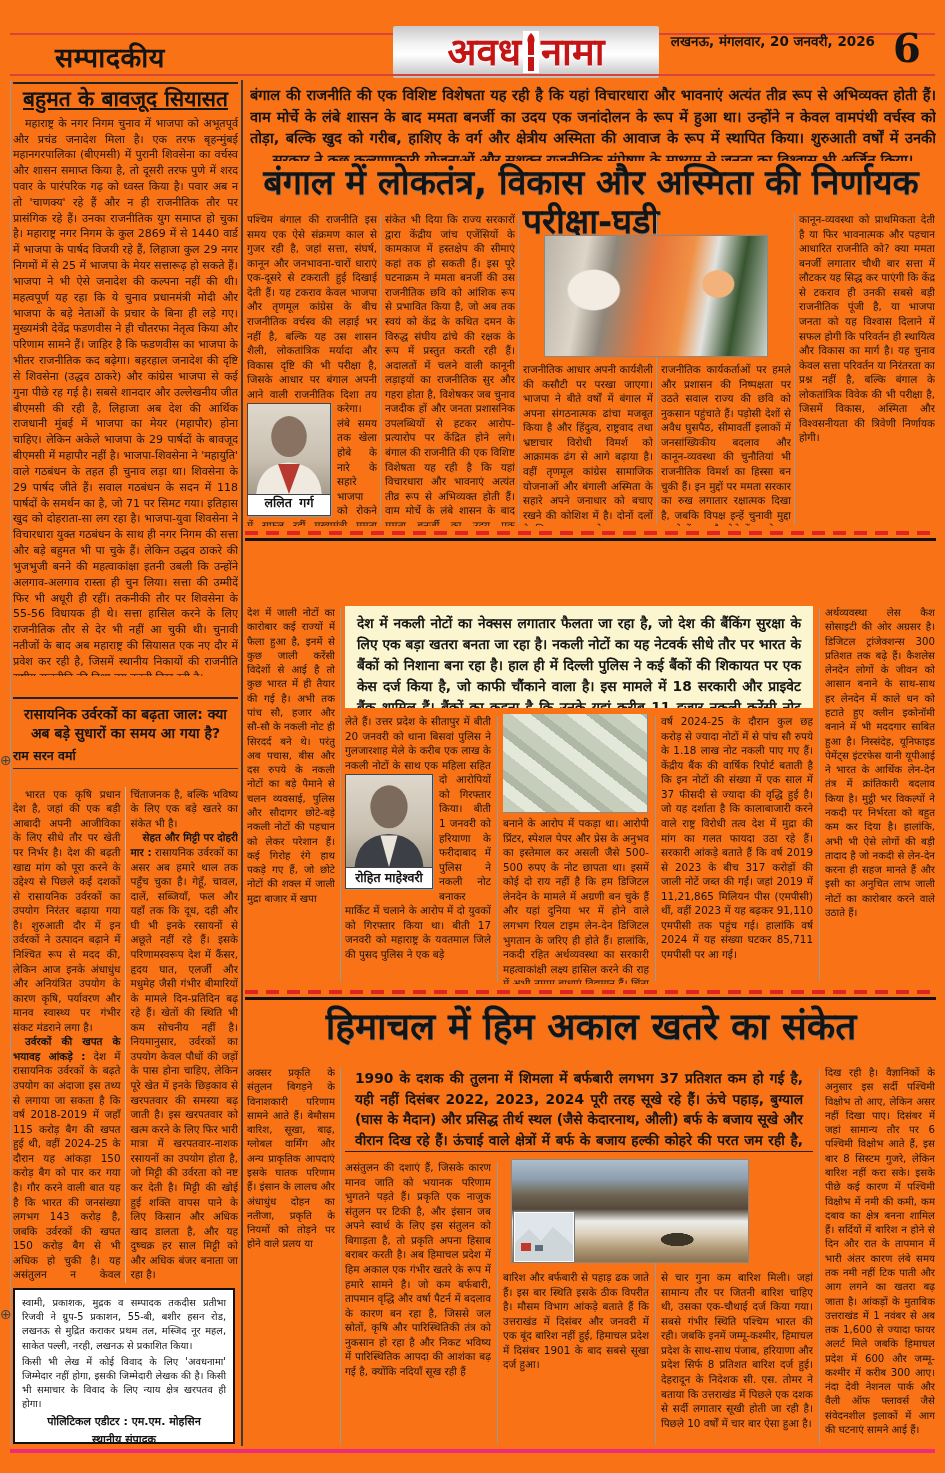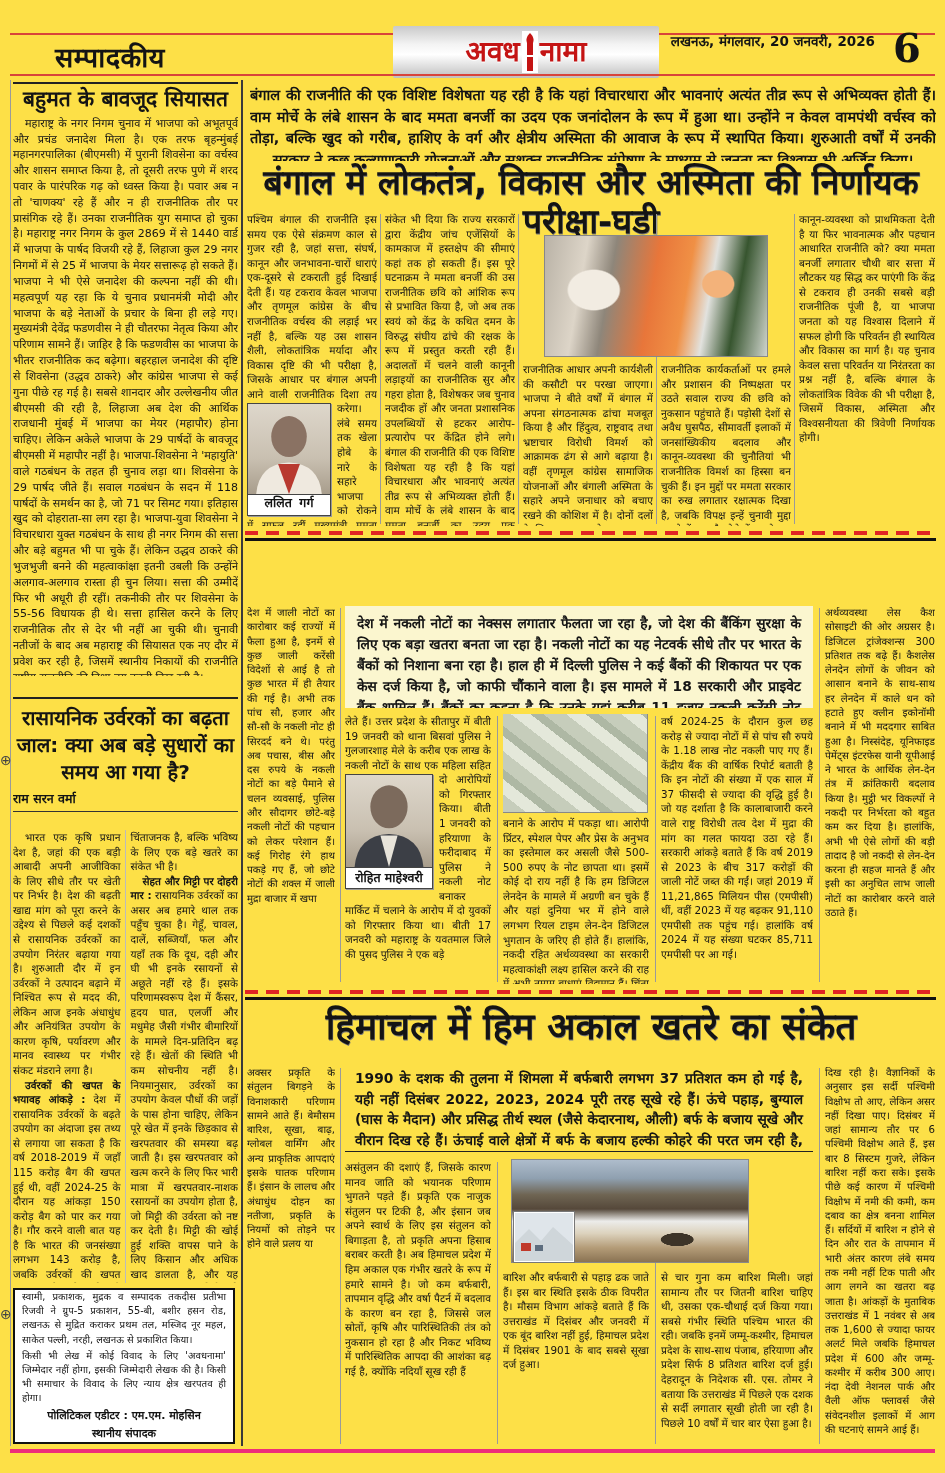--- a/index.html
+++ b/index.html
@@ -1,44 +1,44 @@
 <!DOCTYPE html>
 <html lang="hi"><head>
 <meta charset="utf-8">
 <style>
   html,body{margin:0;padding:0;background:#e9e9e9;}
-  #page{position:relative;width:945px;height:1473px;background:#fde047;margin:0 auto;
+  #page{position:relative;width:945px;height:1473px;background:#f97316;margin:0 auto;
         font-family:"DejaVu Sans",sans-serif;color:#141414;overflow:hidden;}
   .abs{position:absolute;}
   .rule-red{height:2px;background:#d8443a;}
   .rule-pink{height:4px;background:#ee2d7a;}
   .hline{height:1.5px;background:#222;}
   .vr{width:1px;background:#9a9a9a;}
   .vr-main{width:2px;background:#3a3a3a;}
 
   
   .section-label{font-size:27px;font-weight:700;letter-spacing:.5px;}
   .masthead{display:flex;align-items:center;justify-content:center;gap:2px;
             background:linear-gradient(180deg,#c9c9c9 0%,#f3f3f3 35%,#ffffff 55%,#bfbfbf 100%);
             border-radius:2px;padding:2px 10px;}
-  .masthead .mh-txt{font-size:28px;font-weight:700;color:#c41414;line-height:1;
+  .masthead .mh-txt{font-size:38px;font-weight:700;color:#c41414;line-height:1;
                     text-shadow:0 1px 0 #fff;}
   .dateline{font-size:13.5px;font-weight:700;text-align:right;}
   .pagenum{font-family:"DejaVu Serif",serif;font-size:40px;font-weight:700;line-height:1;}
 
   
   .just{text-align:justify;}
   .body-sm{font-size:11px;line-height:1.44;overflow:hidden;}
   .body-xs{font-size:10.4px;line-height:1.4;overflow:hidden;}
   .para{margin:0;text-indent:12px;}
   .para b{font-weight:700;}
 
   
-  .hl-side{font-size:21px;font-weight:700;text-align:center;line-height:1.2;margin:0;padding:3px 0 4px;}
-  .hl-side2{font-size:20px;font-weight:700;text-align:center;line-height:1.35;margin:0;padding:4px 0 2px;}
+  .hl-side{font-size:21px;font-weight:700;text-align:center;line-height:1.2;margin:0;padding:3px 0 4px;text-decoration:underline;}
+  .hl-side2{font-size:14px;font-weight:700;text-align:center;line-height:1.35;margin:0;padding:4px 0 2px;}
   .hl-main{font-size:34px;font-weight:700;text-align:center;line-height:1.15;margin:0;
            text-shadow:.5px .5px 0 #777;}
   .standfirst{font-size:14.6px;font-weight:700;line-height:1.48;text-align:justify;text-align-last:center;}
 
   .byline{font-size:12.5px;font-weight:700;border-bottom:1.5px solid #333;padding:2px 0 4px;}
 
   
   .sep .dash{height:4px;background:repeating-linear-gradient(90deg,#e02424 0 13px,transparent 13px 21px);}
   .sep .solid{height:2.5px;background:#111;margin-top:3px;}
 
@@ -64,21 +64,21 @@
   .photo-cash{background:
       repeating-linear-gradient(38deg,#c6cdbb 0 14px,#e4e8da 14px 26px,#aeb8a4 26px 34px),
       linear-gradient(180deg,#dfe3d6,#b9c1ad);}
   .photo-mtn{background:
       radial-gradient(40px 16px at 70% 78%,#3d3428 0 40%,transparent 42%),
       linear-gradient(180deg,#aebccb 0%,#8fa0b0 18%,#6f6553 34%,#55483a 48%,#ececea 60%,#dcd2bd 72%,#b49c78 86%,#8a7353 100%);}
   .photo-inset{background:linear-gradient(180deg,#e8ecef 0 55%,#b7aea0 100%),#fff;
       border:1.5px solid #fff;box-shadow:0 0 0 1px #777;}
 
   
-  .imprint{border:2px solid #111;box-sizing:border-box;padding:0 7px;background:#fff;}
+  .imprint{border:2px solid #111;box-sizing:border-box;padding:6px 7px;background:#fff;}
   .imprint p{margin:0 0 2px;}
   .imp-sm{font-size:9.8px;line-height:1.45;text-align:justify;}
   .imp-c{font-size:11px;font-weight:700;text-align:center;line-height:1.5;}
 
   .regmark{font-size:14px;color:#444;}
 </style>
 </head>
 <body>
 
 <div id="page">
@@ -169,21 +169,21 @@
     <div class="dash"></div>
     <div class="solid"></div>
   </div>
 
 
   <div class="abs body-xs just" style="left:247px;top:606px;width:88px;height:378px;font-size:10.2px;">देश में जाली नोटों का कारोबार कई राज्यों में फैला हुआ है, इनमें से कुछ जाली करेंसी विदेशों से आई है तो कुछ भारत में ही तैयार की गई है। अभी तक पांच सौ, हजार और सौ-सौ के नकली नोट ही सिरदर्द बने थे। परंतु अब पचास, बीस और दस रुपये के नकली नोटों का बड़े पैमाने से चलन व्यवसाई, पुलिस और सौदागर छोटे-बड़े नकली नोटों की पहचान को लेकर परेशान हैं। कई गिरोह रंगे हाथ पकड़े गए हैं, जो छोटे नोटों की शक्ल में जाली मुद्रा बाजार में खपा</div>
 
   <div class="abs intro-box" style="left:345px;top:606px;width:468px;height:102px;overflow:hidden;">देश में नकली नोटों का नेक्सस लगातार फैलता जा रहा है, जो देश की बैंकिंग सुरक्षा के लिए एक बड़ा खतरा बनता जा रहा है। नकली नोटों का यह नेटवर्क सीधे तौर पर भारत के बैंकों को निशाना बना रहा है। हाल ही में दिल्ली पुलिस ने कई बैंकों की शिकायत पर एक केस दर्ज किया है, जो काफी चौंकाने वाला है। इस मामले में 18 सरकारी और प्राइवेट बैंक शामिल हैं। बैंकों का कहना है कि उनके यहां करीब 11 हजार नकली करेंसी नोट जमा किए गए हैं, जिनकी कुल कीमत लगभग 34 लाख रुपये है। यह अपने आप में</div>
 
   <div class="abs body-xs just" style="left:345px;top:714px;width:146px;height:270px;">
-    <span>लेते हैं। उत्तर प्रदेश के सीतापुर में बीती 19 जनवरी को थाना बिसवां पुलिस ने गुलजारशाह मेले के करीब एक लाख के नकली नोटों के साथ एक</span>
+    <span>लेते हैं। उत्तर प्रदेश के सीतापुर में बीती 20 जनवरी को थाना बिसवां पुलिस ने गुलजारशाह मेले के करीब एक लाख के नकली नोटों के साथ एक</span>
     <span class="acard" style="width:86px;">
       <span class="ph" style="width:86px;height:92px;">
         <svg viewBox="0 0 60 66" width="86" height="92" preserveAspectRatio="xMidYMax slice">
             <ellipse cx="30" cy="24" rx="13" ry="15" fill="#7c6a5c"></ellipse>
             <path d="M6 66 Q8 44 30 43 Q52 44 54 66 Z" fill="#3c3f46"></path>
             <path d="M24 44 L30 66 L36 44 Z" fill="#e8e4da"></path>
           </svg>
       </span>
       <span class="nm">रोहित माहेश्वरी</span>
     </span>

